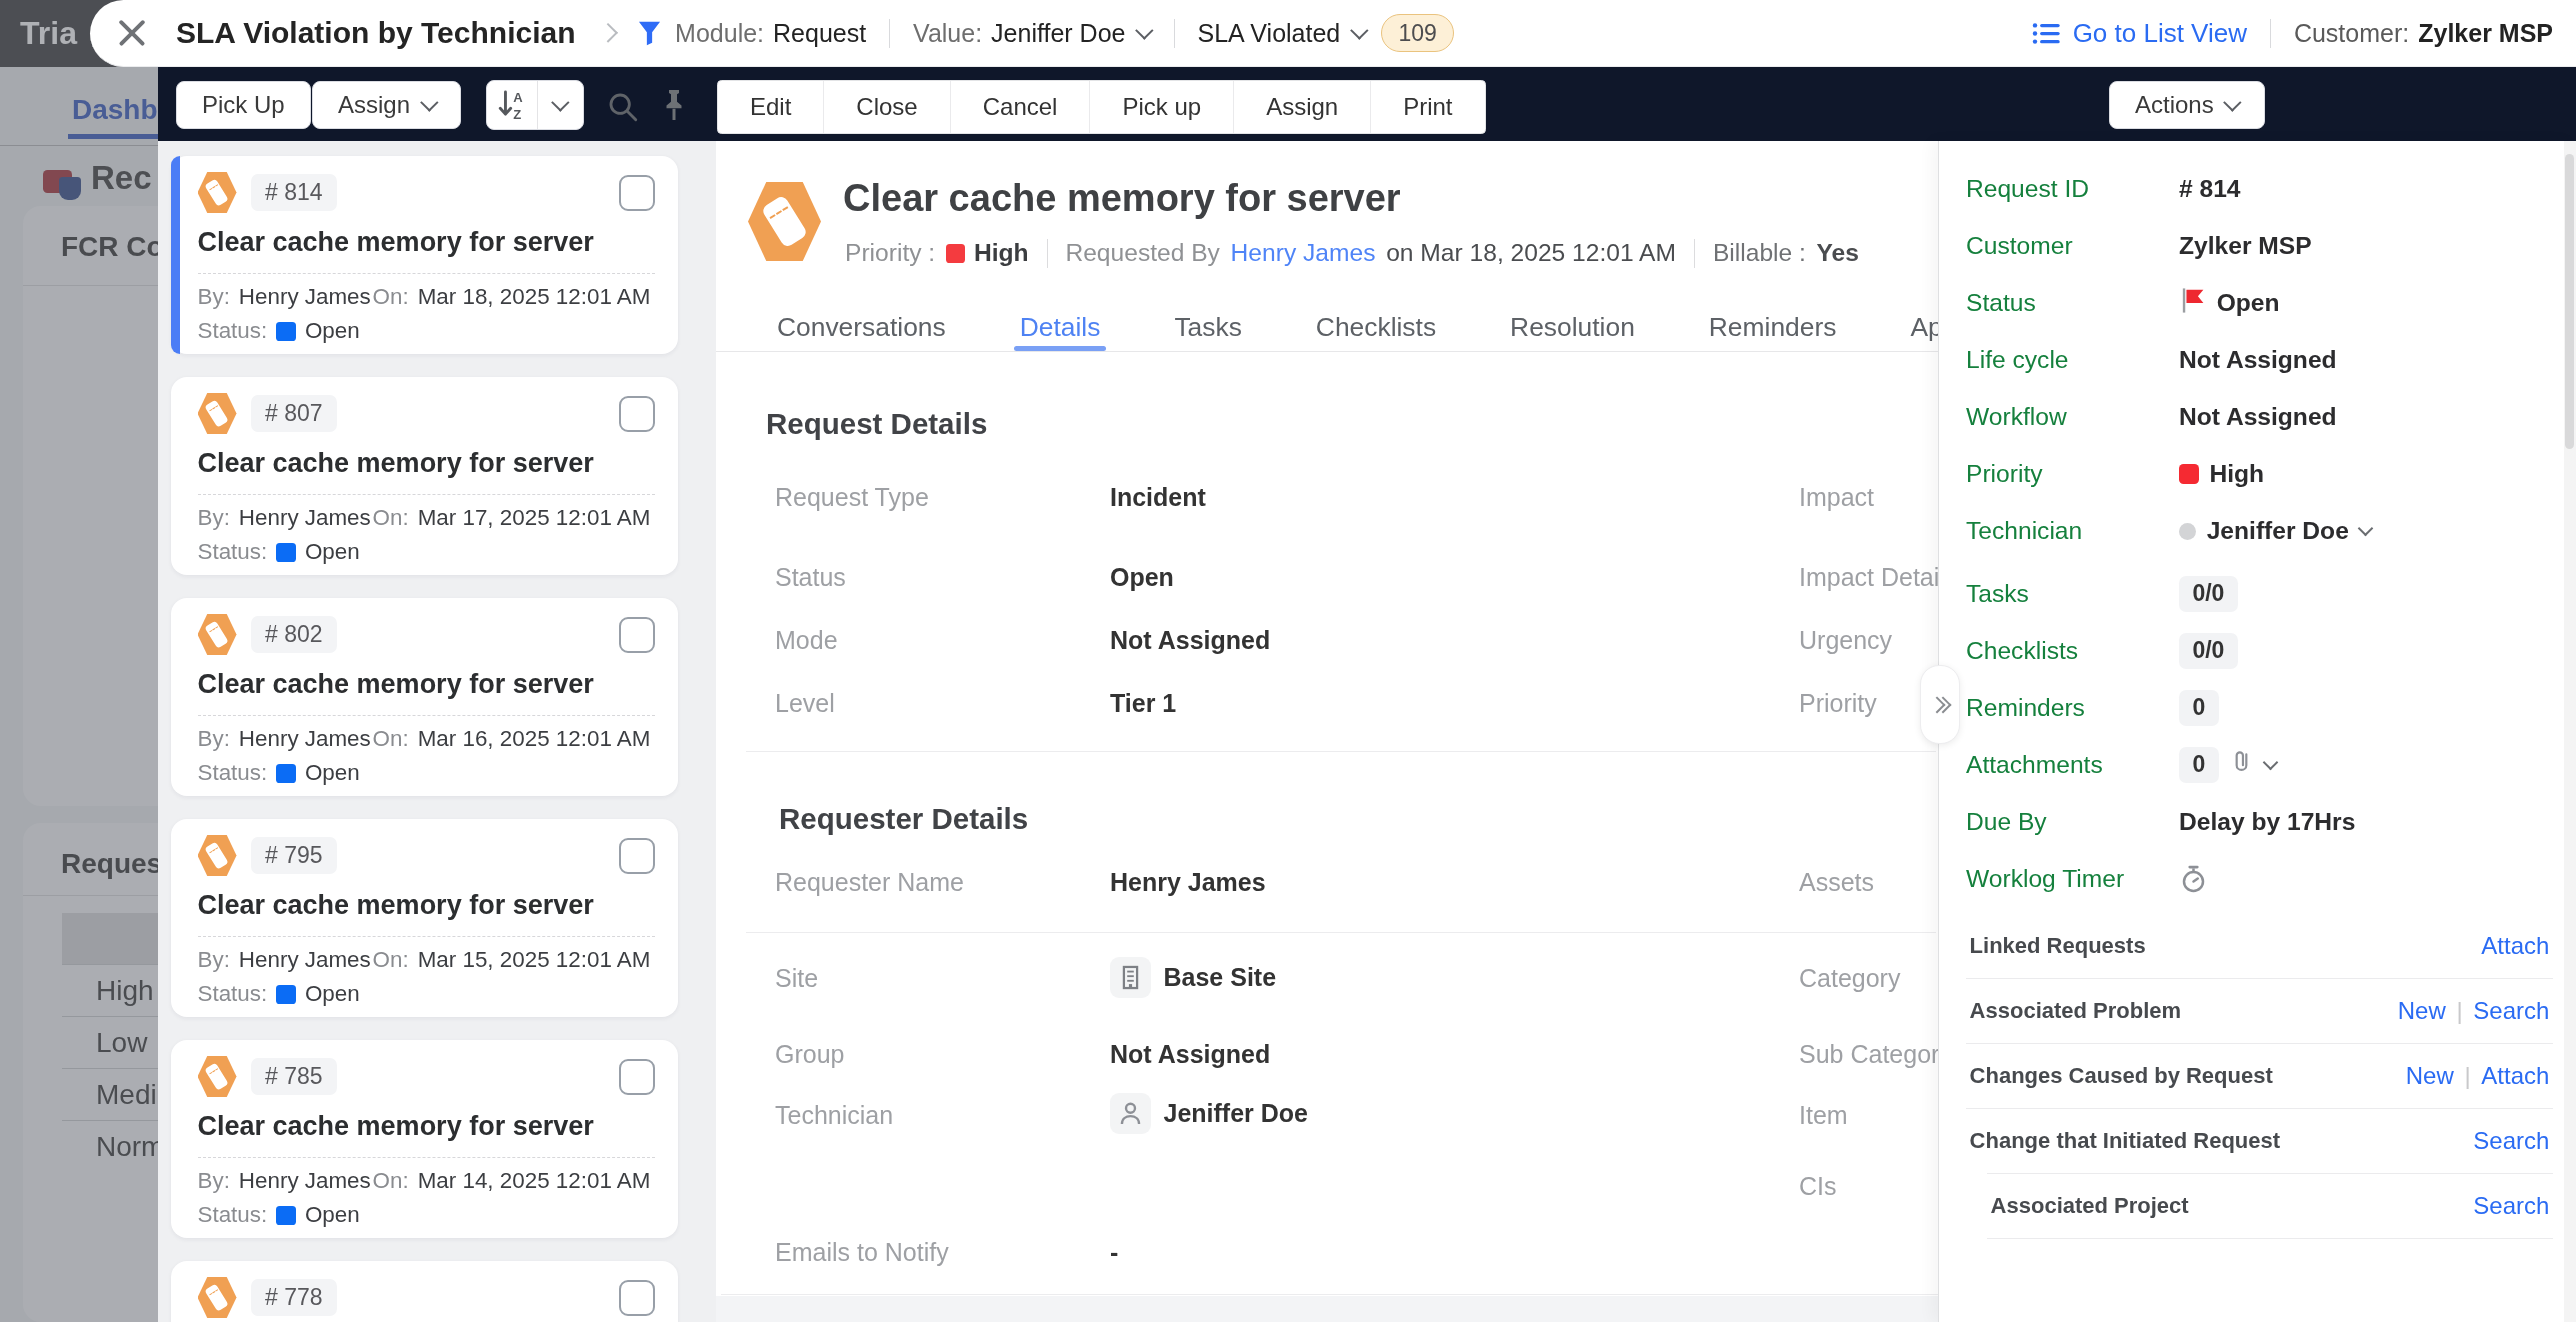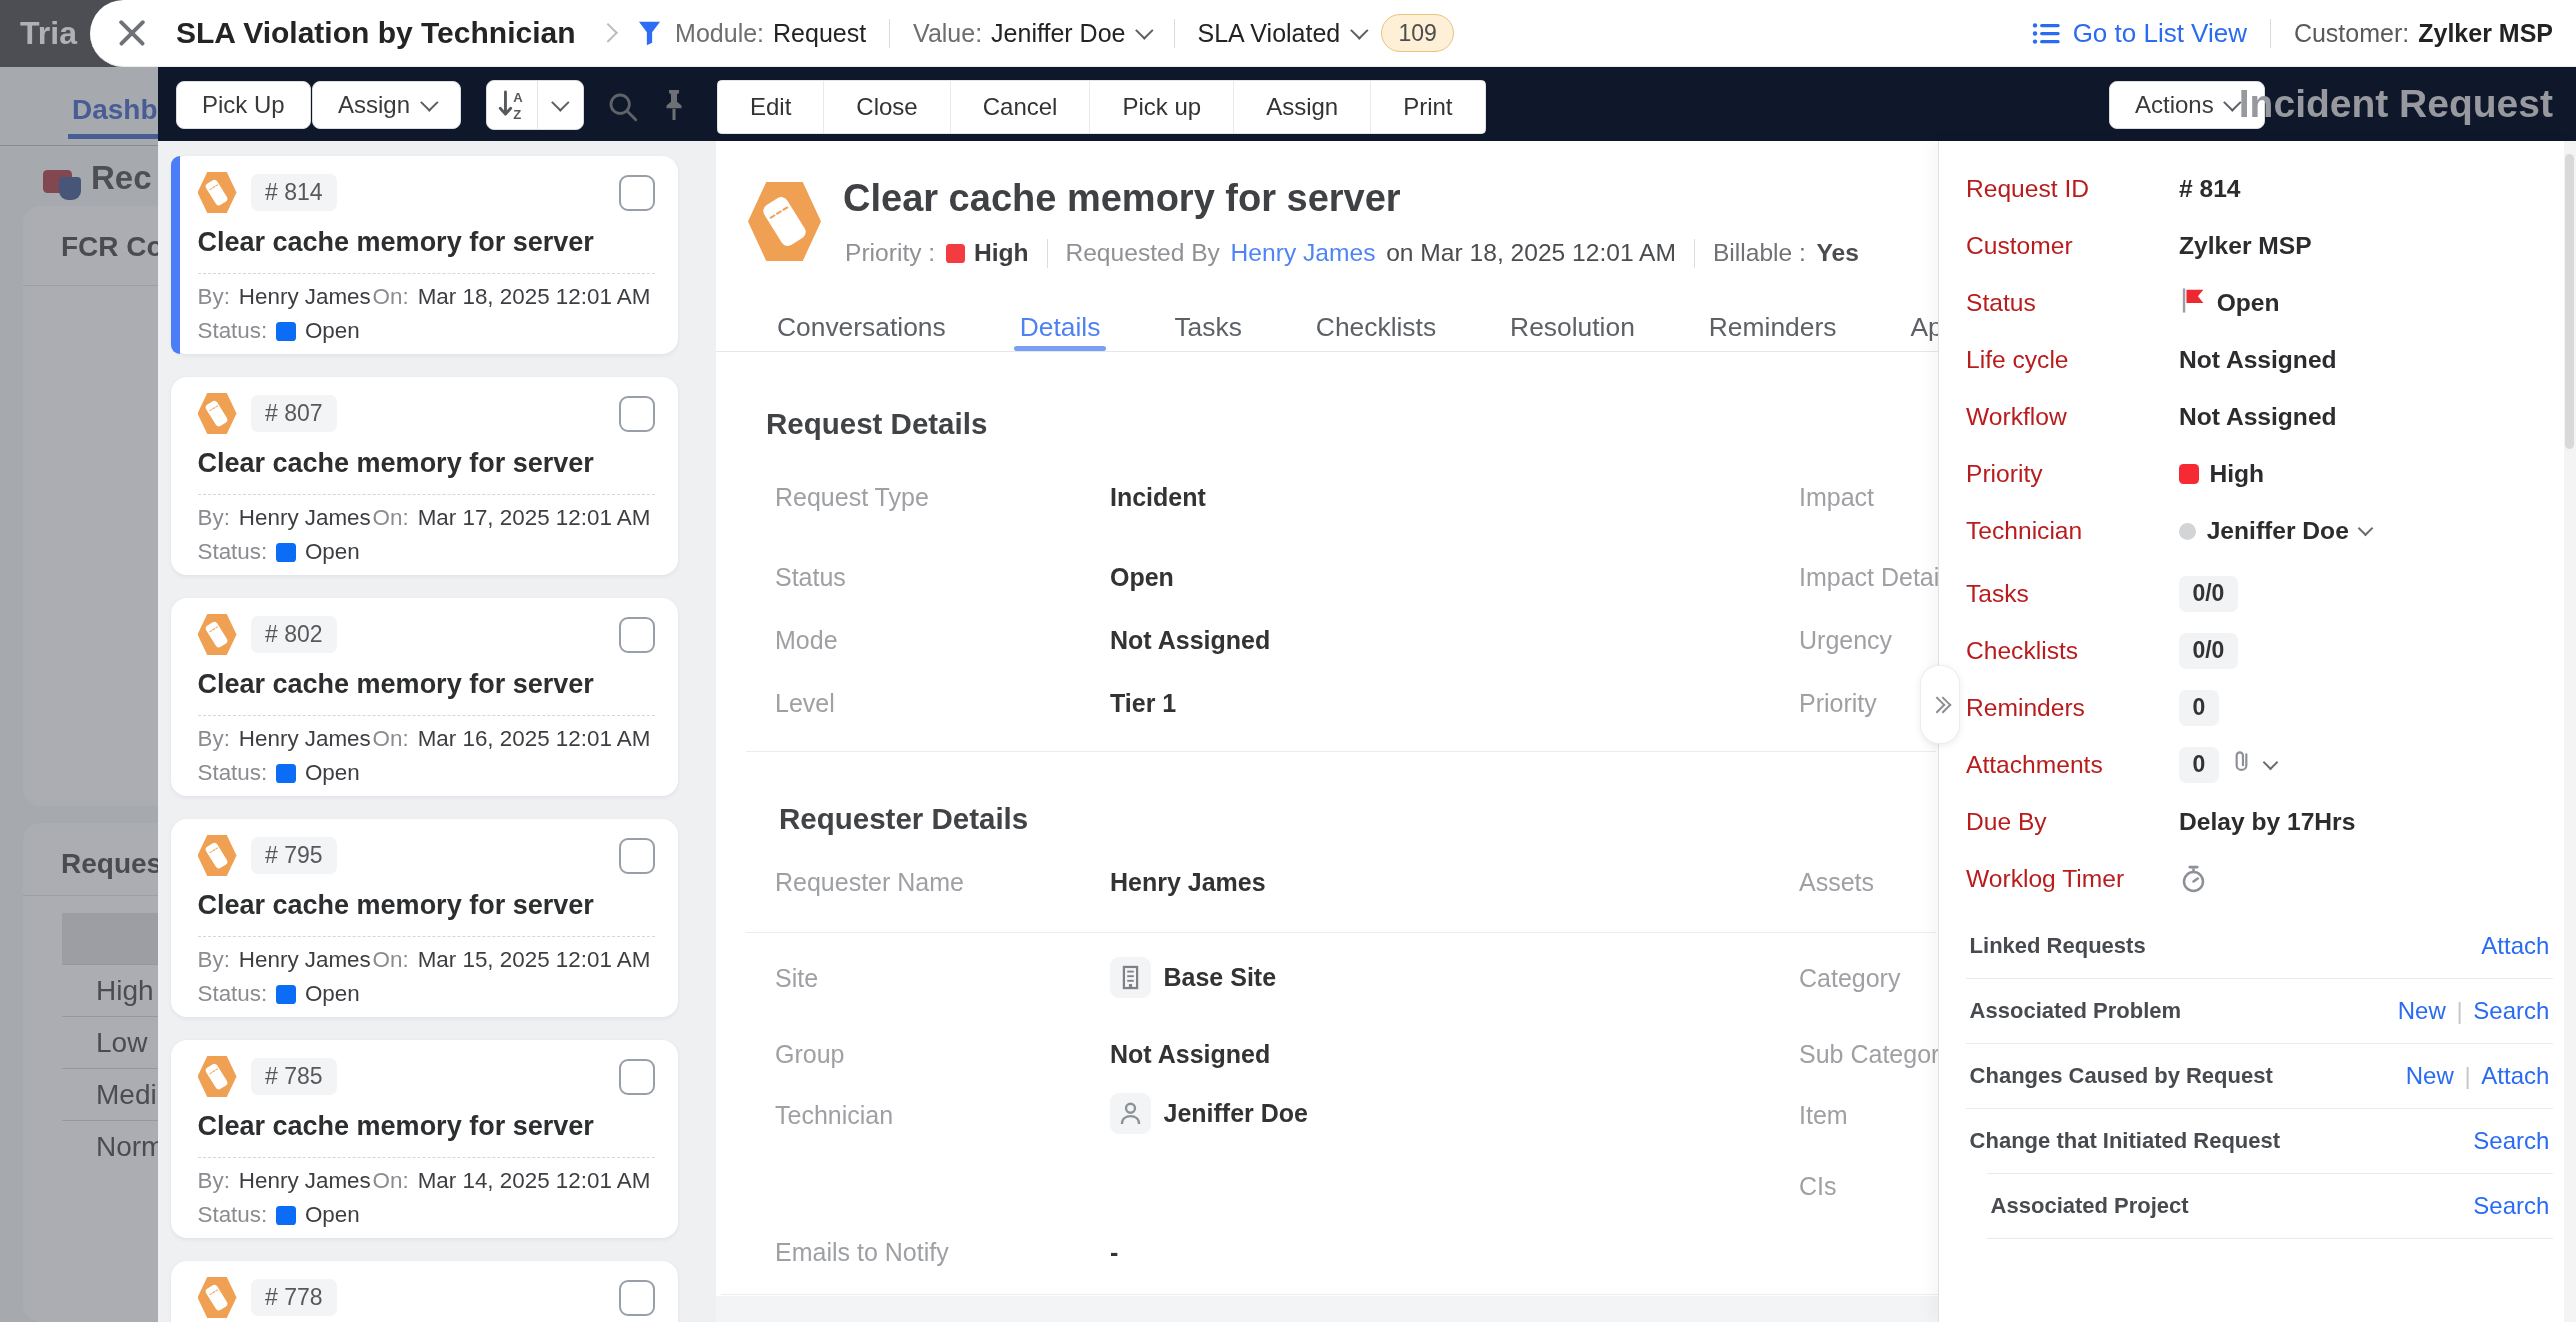--- a/index.html
+++ b/index.html
@@ -108,21 +108,21 @@
   .graybar{position:absolute;left:0;top:1155px;width:100%;height:27px;background:#f3f4f6;}
   
   .sidebar{position:absolute;left:1938px;top:141px;width:638px;height:1181px;background:#fff;
     border-left:0.9px solid #dfe0e2;box-shadow:-7.2px 0 14.3px rgba(0,0,0,0.04);z-index:5;box-sizing:border-box;
     padding:19.7px 23px 0 27px;}
   .handle{position:absolute;left:-19px;top:524px;width:38px;height:77px;background:#fff;border:0.9px solid #ededef;
     border-radius:19px;box-shadow:0 1.8px 7.2px rgba(0,0,0,0.08);display:flex;align-items:center;justify-content:center;cursor:pointer;}
   .handle .cvl1,.handle .cvl2{width:9.8px;height:9.8px;border-right:2.7px solid #8a8d91;border-bottom:2.7px solid #8a8d91;transform:rotate(-45deg);}
   .handle .cvl2{margin-left:-6.3px;}
   .srow{display:flex;align-items:center;height:57px;}
-  .slbl{width:213px;flex:none;font-size:24.6px;color:#b91c1c;white-space:nowrap;}
+  .slbl{width:213px;flex:none;font-size:24.6px;color:#15803d;white-space:nowrap;}
   .sval{display:flex;align-items:center;gap:10.7px;font-size:24.6px;color:#2c2c2e;font-weight:600;white-space:nowrap;}
   .sbadge{background:#f2f3f5;border-radius:7.2px;padding:4.5px 13.4px;font-size:23px;color:#333;font-weight:600;}
   .graydot{width:17px;height:17px;border-radius:50%;background:#d3d4d6;flex:none;}
   .graysq{width:19.7px;height:19.7px;border-radius:4.5px;background:#cbccce;flex:none;}
   .redsq2{width:19.7px;height:19.7px;border-radius:4.5px;background:#f52a32;flex:none;}
   .cvd-s{width:9px;height:9px;border-right:2.7px solid #6a6d71;border-bottom:2.7px solid #6a6d71;
     transform:rotate(45deg);display:inline-block;margin-top:-4.5px;}
   .slinks{margin-top:7.2px;}
   .lrow{display:flex;align-items:center;justify-content:space-between;height:64px;padding:0 3.6px;}
   .lrow + .lrow{border-top:0.9px solid #ebebed;}
@@ -240,21 +240,20 @@
       <span class="gbtn">Close</span>
       <span class="gbtn">Cancel</span>
       <span class="gbtn">Pick up</span>
       <span class="gbtn">Assign</span>
       <span class="gbtn">Print</span>
     </div>
     <div class="tb-btn actionsbtn">
       <span>Actions</span>
         <span class="cvd"></span>
     </div>
-    <span class="module-title">Incident Request</span>
   </div>
 
   <div class="listpanel">
 
     <div class="card">
       <span class="selbar"></span>
       <div class="card-head">
         <span class="hex">
             <span class="hexg"></span>
           </span>

